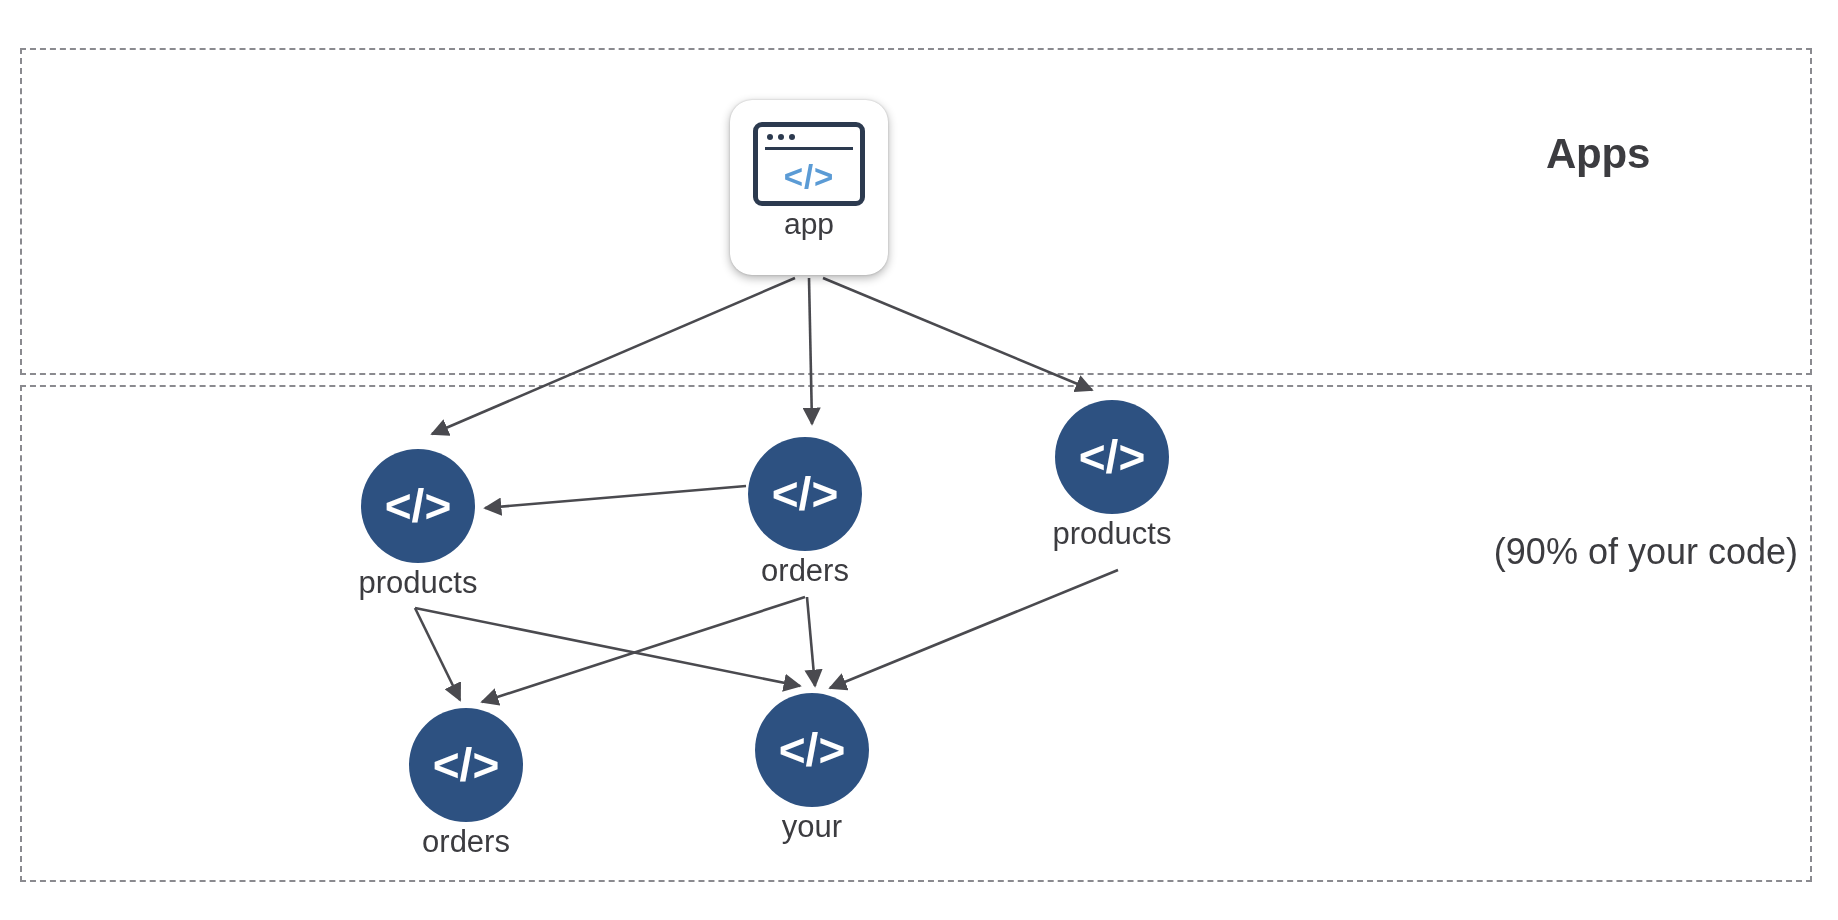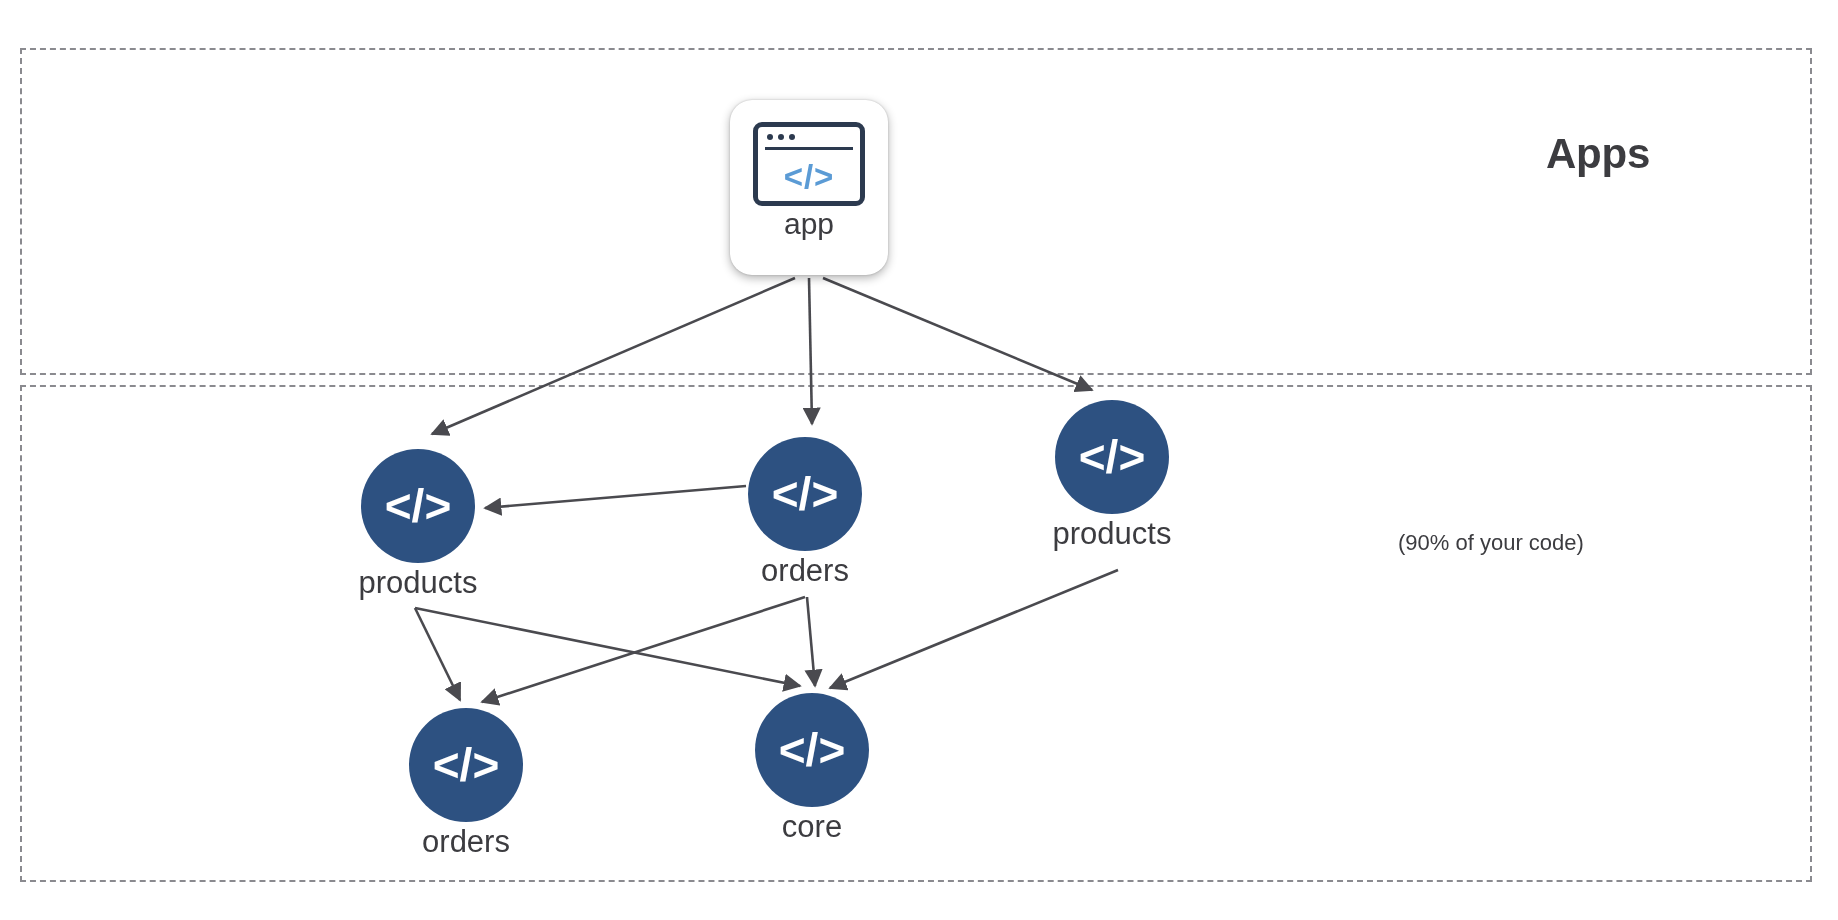--- a/index.html
+++ b/index.html
@@ -53,21 +53,21 @@
   }
   .zone-legend .z-sub {
     font-size: 30px;
     font-weight: normal;
     color: #3c3c40;
     line-height: 1.25;
     margin-top: 5px;
   }
   #legend-apps { top: 132px; }
   #legend-libs { top: 524px; }
-  #legend-libs .z-sub { font-size: 22px; }
+  #legend-libs .z-sub { font-size: 36px; text-align: right; }
 
   
   #edges {
     position: absolute;
     left: 0;
     top: 0;
     width: 1838px;
     height: 920px;
     pointer-events: none;
   }
@@ -240,21 +240,21 @@
     <div class="lib-label">products</div>
   </div>
 
   <div class="lib-node" id="node-shared">
     <div class="disc">&lt;/&gt;</div>
     <div class="lib-label">orders</div>
   </div>
 
   <div class="lib-node" id="node-core">
     <div class="disc">&lt;/&gt;</div>
-    <div class="lib-label">core</div>
+    <div class="lib-label">your</div>
   </div>
 
   <div class="zone-legend" id="legend-apps">
     <div class="z-title">Apps</div>
   </div>
 
   <div class="zone-legend" id="legend-libs">
     <div class="z-sub">(90% of your code)</div>
   </div>
 

